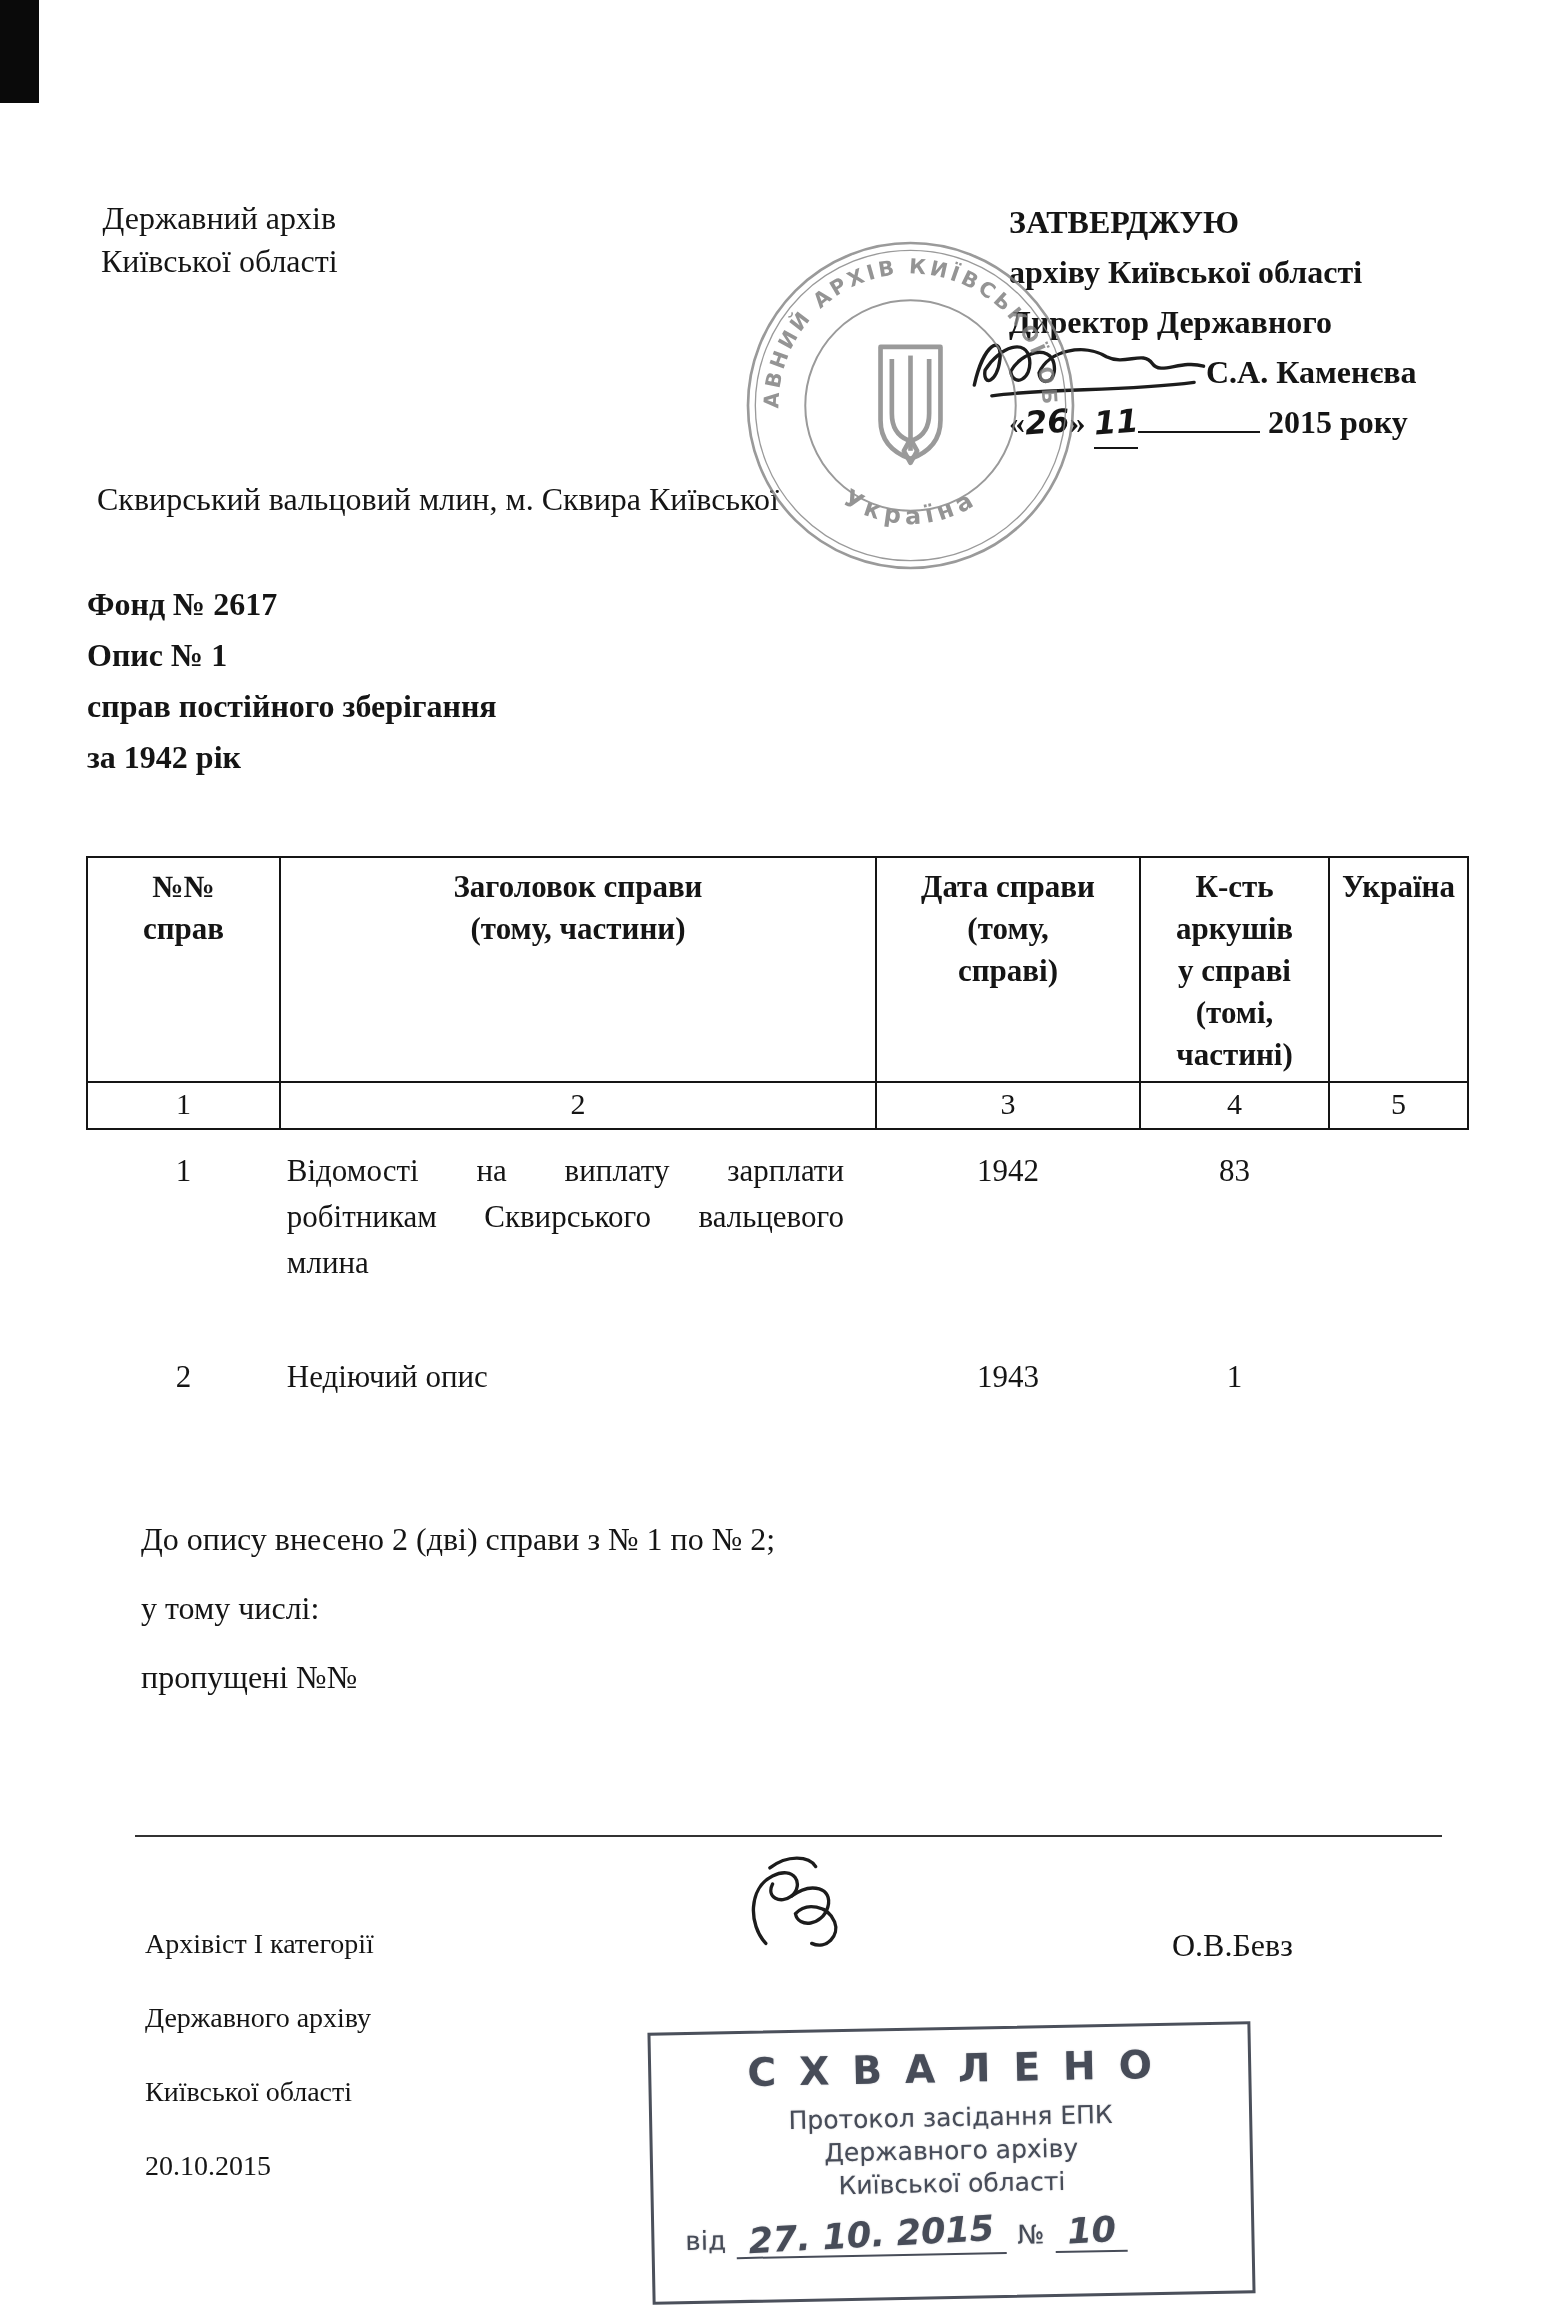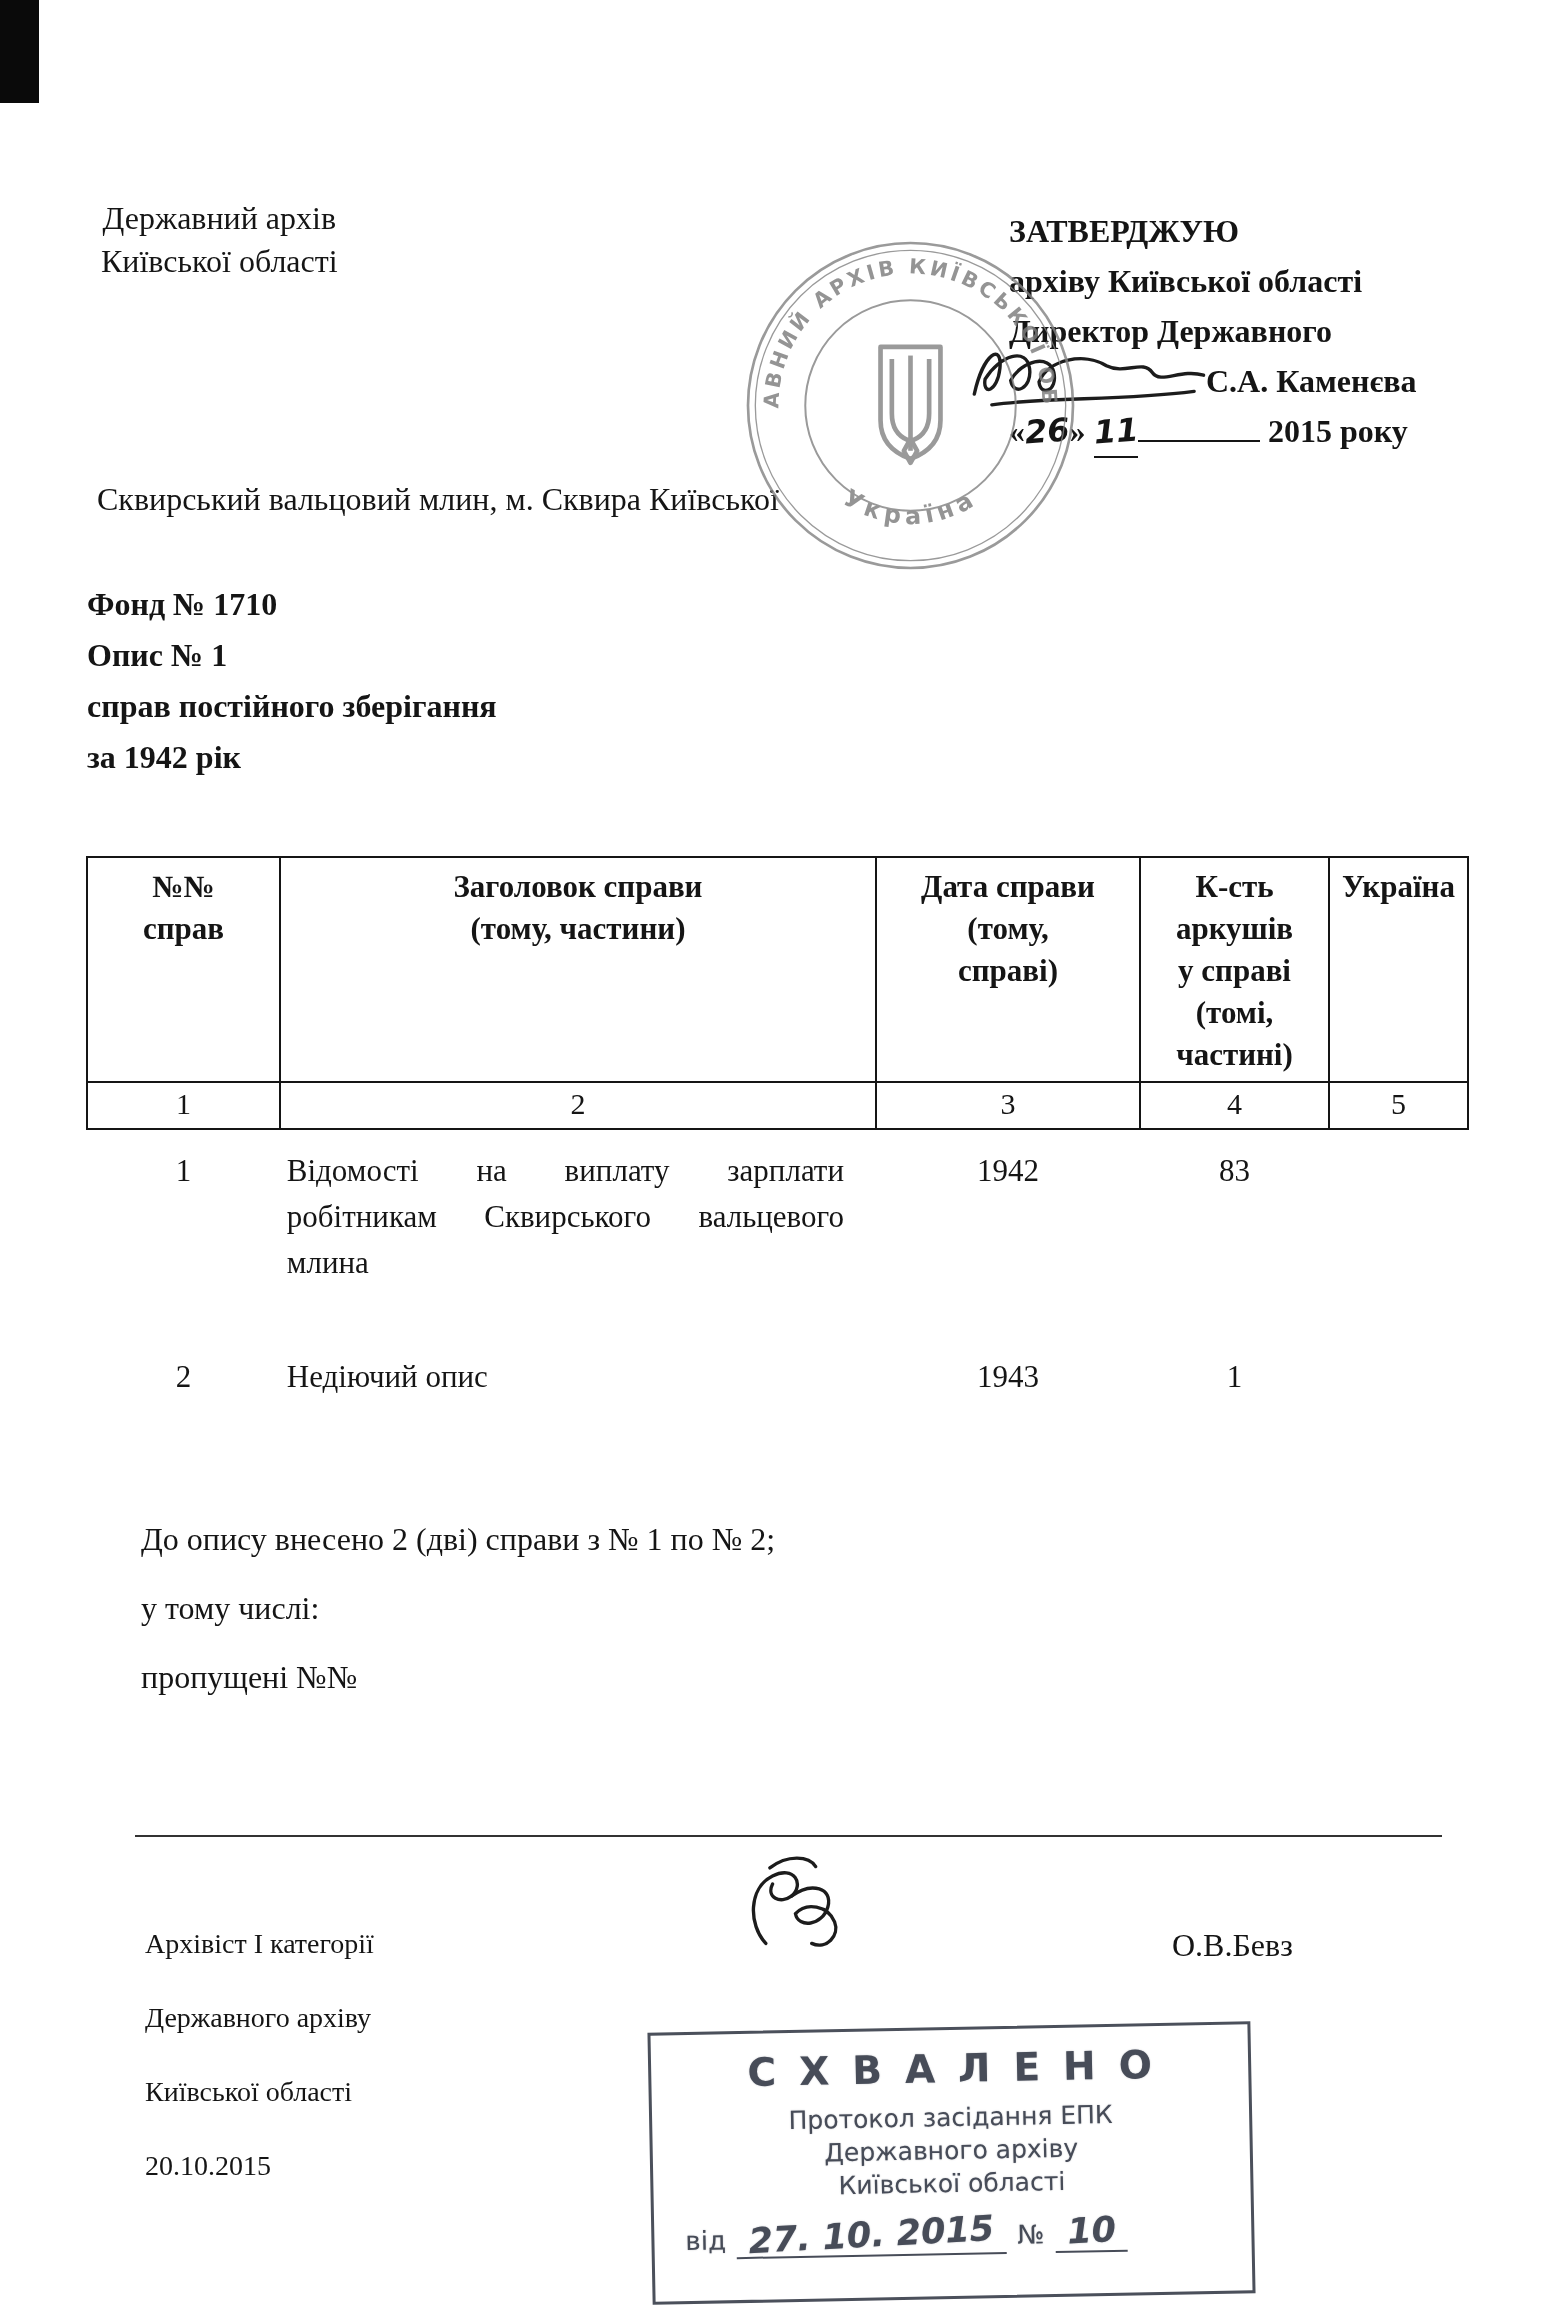--- a/index.html
+++ b/index.html
@@ -6,21 +6,21 @@
   .page{
     position:relative;width:1568px;height:2319px;background:#ffffff;overflow:hidden;
     font-family:"Liberation Serif", serif;color:#151515;
   }
   .scan-artifact{position:absolute;left:0;top:0;width:39px;height:103px;background:#0a0a0a;}
 
   
   .header-left{position:absolute;left:101px;top:197px;font-size:32px;line-height:43px;text-align:center;}
 
   
-  .approval{position:absolute;left:1009px;top:206px;width:487px;font-weight:bold;font-size:32px;line-height:50px;}
+  .approval{position:absolute;left:1009px;top:197px;width:487px;font-weight:bold;font-size:32px;line-height:50px;}
   .approval .name-line{position:relative;padding-left:197px;}
   .sig1{position:absolute;left:-47px;top:-24px;width:270px;height:89px;}
   .sig-path{fill:none;stroke:#1c1c1c;stroke-width:5;stroke-linecap:round;}
   .date-line{white-space:nowrap;}
   .uline{display:inline-block;border-bottom:2px solid #151515;min-width:41px;text-align:center;}
   .blankline{width:122px;}
   .hand{font-family:"DejaVu Sans", sans-serif;font-style:italic;font-weight:600;display:inline-block;transform:rotate(-4deg);}
 
   
   .seal{position:absolute;left:744px;top:239px;width:333px;height:333px;opacity:.82;}
@@ -115,21 +115,21 @@
     <g class="seal-emblem">
       <path d="M205 162 h90 v110 q0 42 -45 58 q-45 -16 -45 -58 z"></path>
       <path d="M250 175 V 318"></path>
       <path d="M222 180 V 262 Q222 292 246 302"></path>
       <path d="M278 180 V 262 Q278 292 254 302"></path>
       <path d="M250 300 L240 318 L250 336 L260 318 Z"></path>
     </g>
   </svg>
 
   <div class="fond">
-    <div>Фонд № 1710</div>
+    <div>Фонд № 2617</div>
     <div>Опис № 1</div>
     <div>справ постійного зберігання</div>
     <div>за 1942 рік</div>
   </div>
 
   <table class="doc-table">
     <colgroup>
       <col style="width:193px">
         <col style="width:596px">
         <col style="width:264px">

